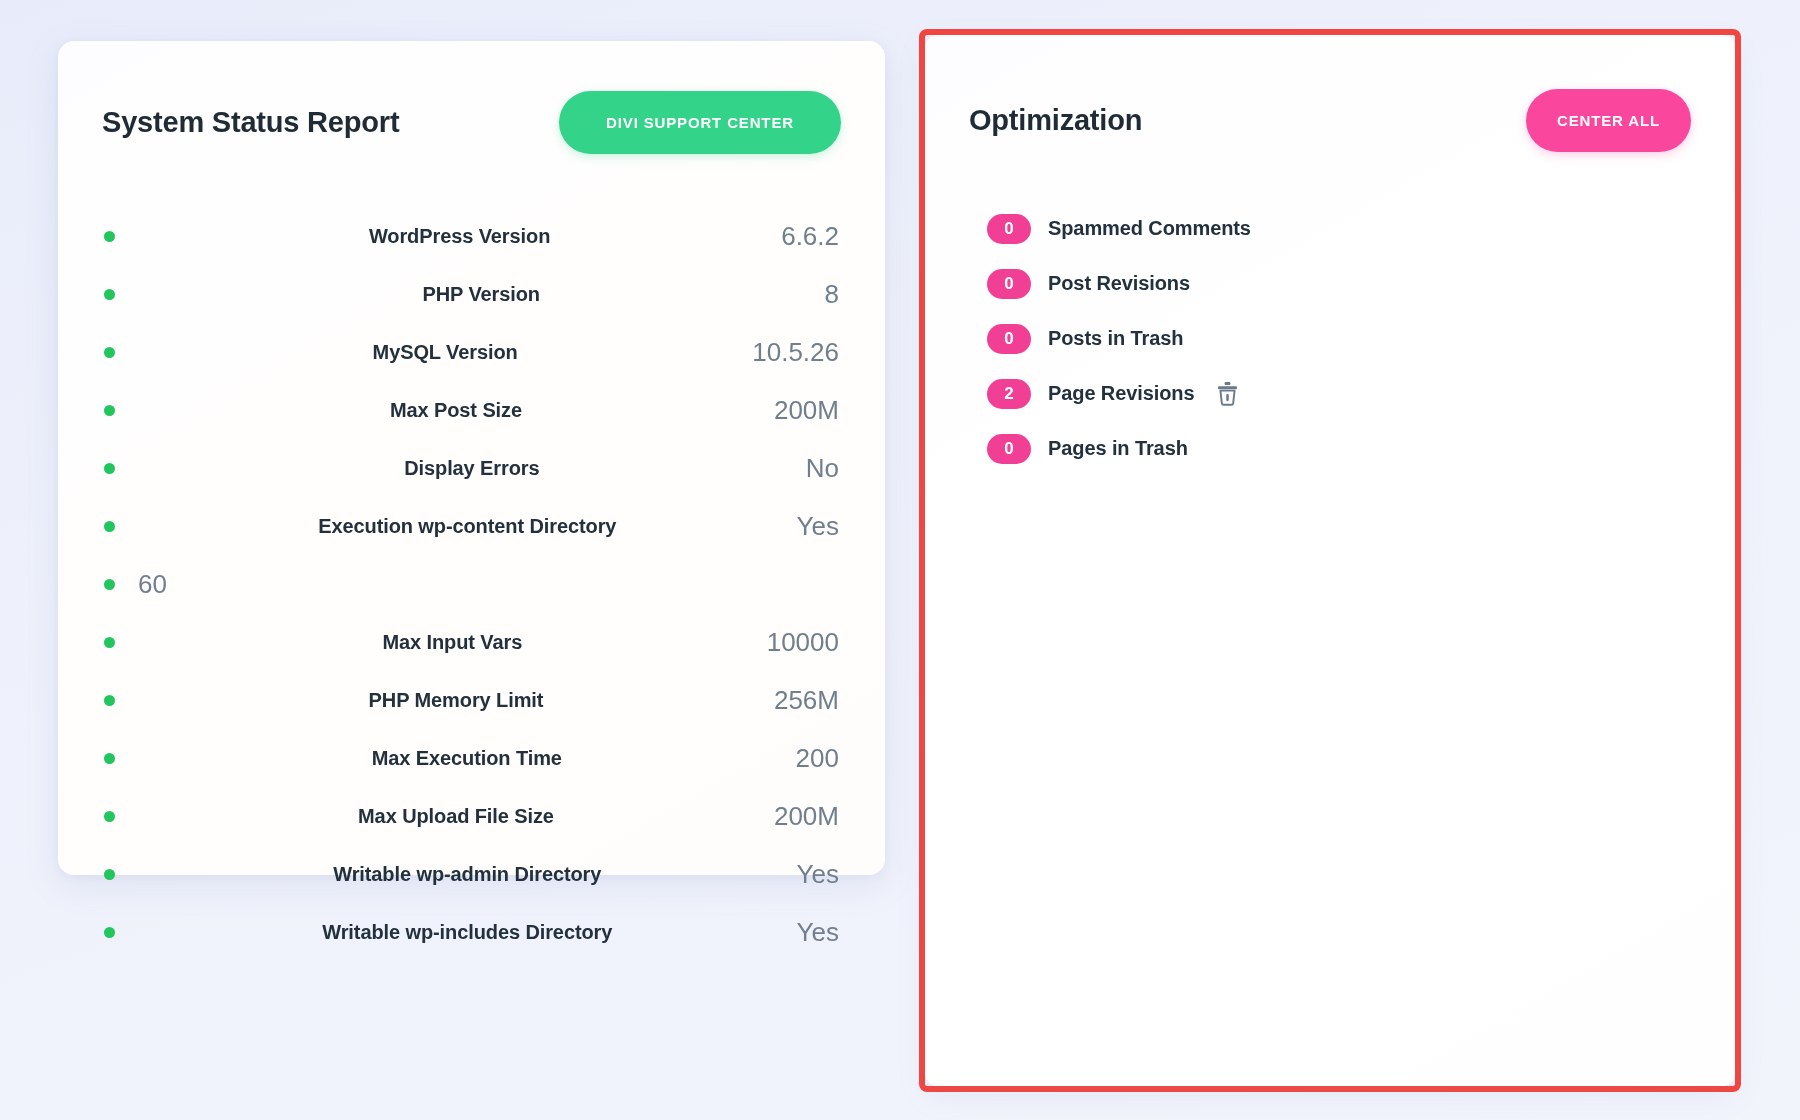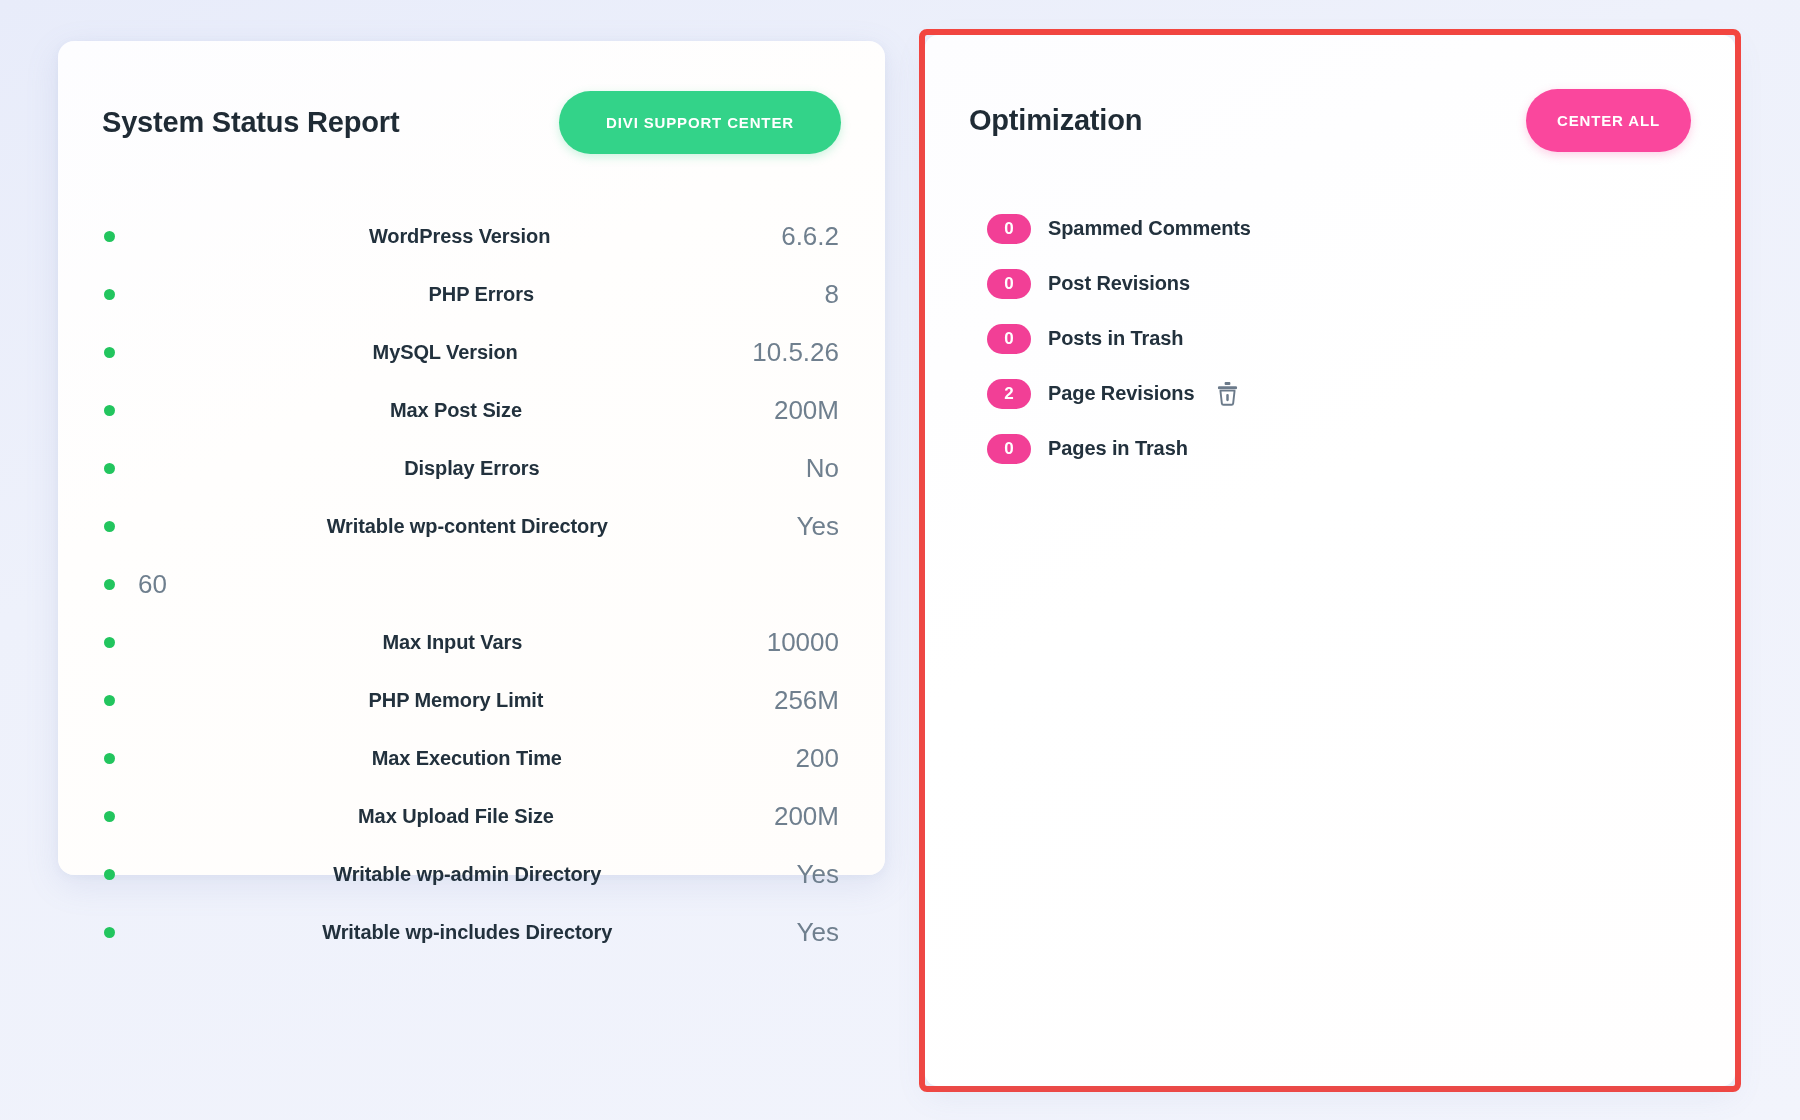--- a/index.html
+++ b/index.html
@@ -203,41 +203,41 @@
       <button class="btn btn-green">DIVI SUPPORT CENTER</button>
     </div>
     <ul class="status-list">
         <li class="status-row">
           <span class="dot"></span>
           <span class="status-label">WordPress Version</span>
           <span class="status-value">6.6.2</span>
         </li>
         <li class="status-row">
           <span class="dot"></span>
-          <span class="status-label">PHP Errors</span>
+          <span class="status-label">PHP Version</span>
           <span class="status-value">8</span>
         </li>
         <li class="status-row">
           <span class="dot"></span>
           <span class="status-label">MySQL Version</span>
           <span class="status-value">10.5.26</span>
         </li>
         <li class="status-row">
           <span class="dot"></span>
           <span class="status-label">Max Post Size</span>
           <span class="status-value">200M</span>
         </li>
         <li class="status-row">
           <span class="dot"></span>
           <span class="status-label">Display Errors</span>
           <span class="status-value">No</span>
         </li>
         <li class="status-row">
           <span class="dot"></span>
-          <span class="status-label">Writable wp-content Directory</span>
+          <span class="status-label">Execution wp-content Directory</span>
           <span class="status-value">Yes</span>
         </li>
         <li class="status-row">
           <span class="dot"></span>
           <span class="status-value">60</span>
         </li>
         <li class="status-row">
           <span class="dot"></span>
           <span class="status-label">Max Input Vars</span>
           <span class="status-value">10000</span>

